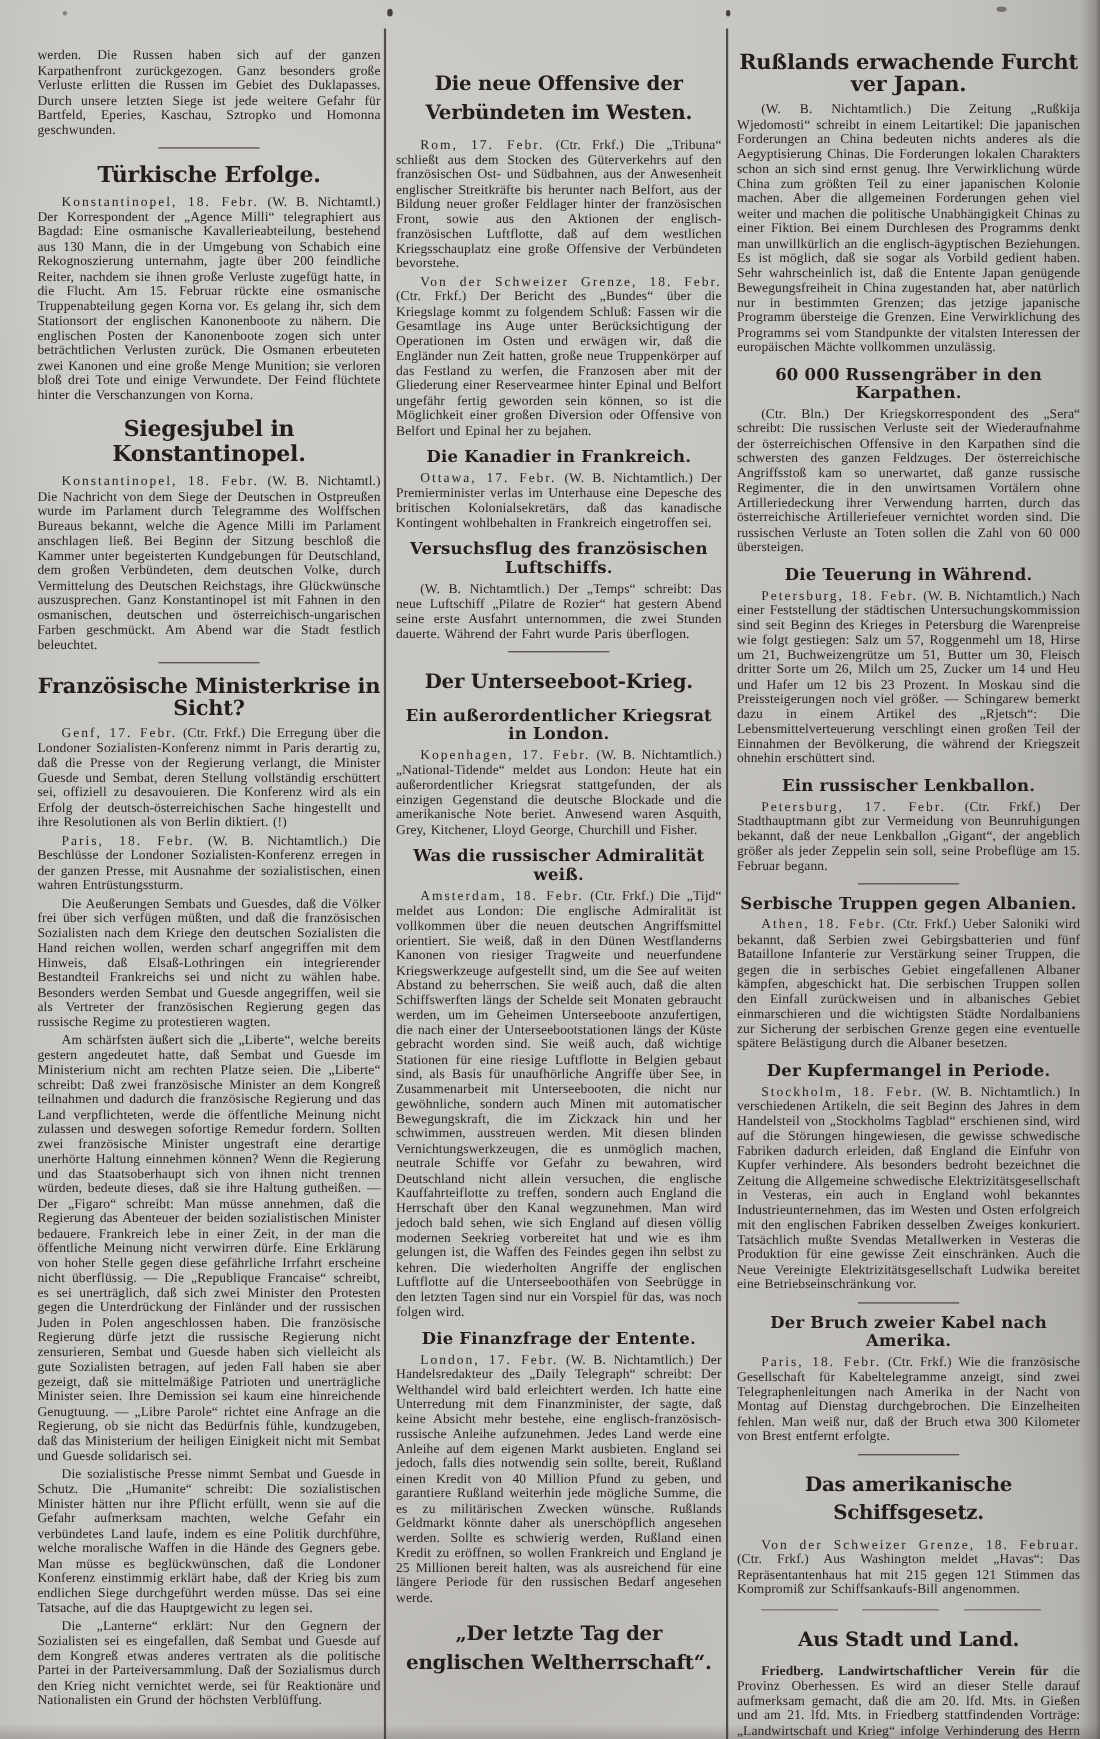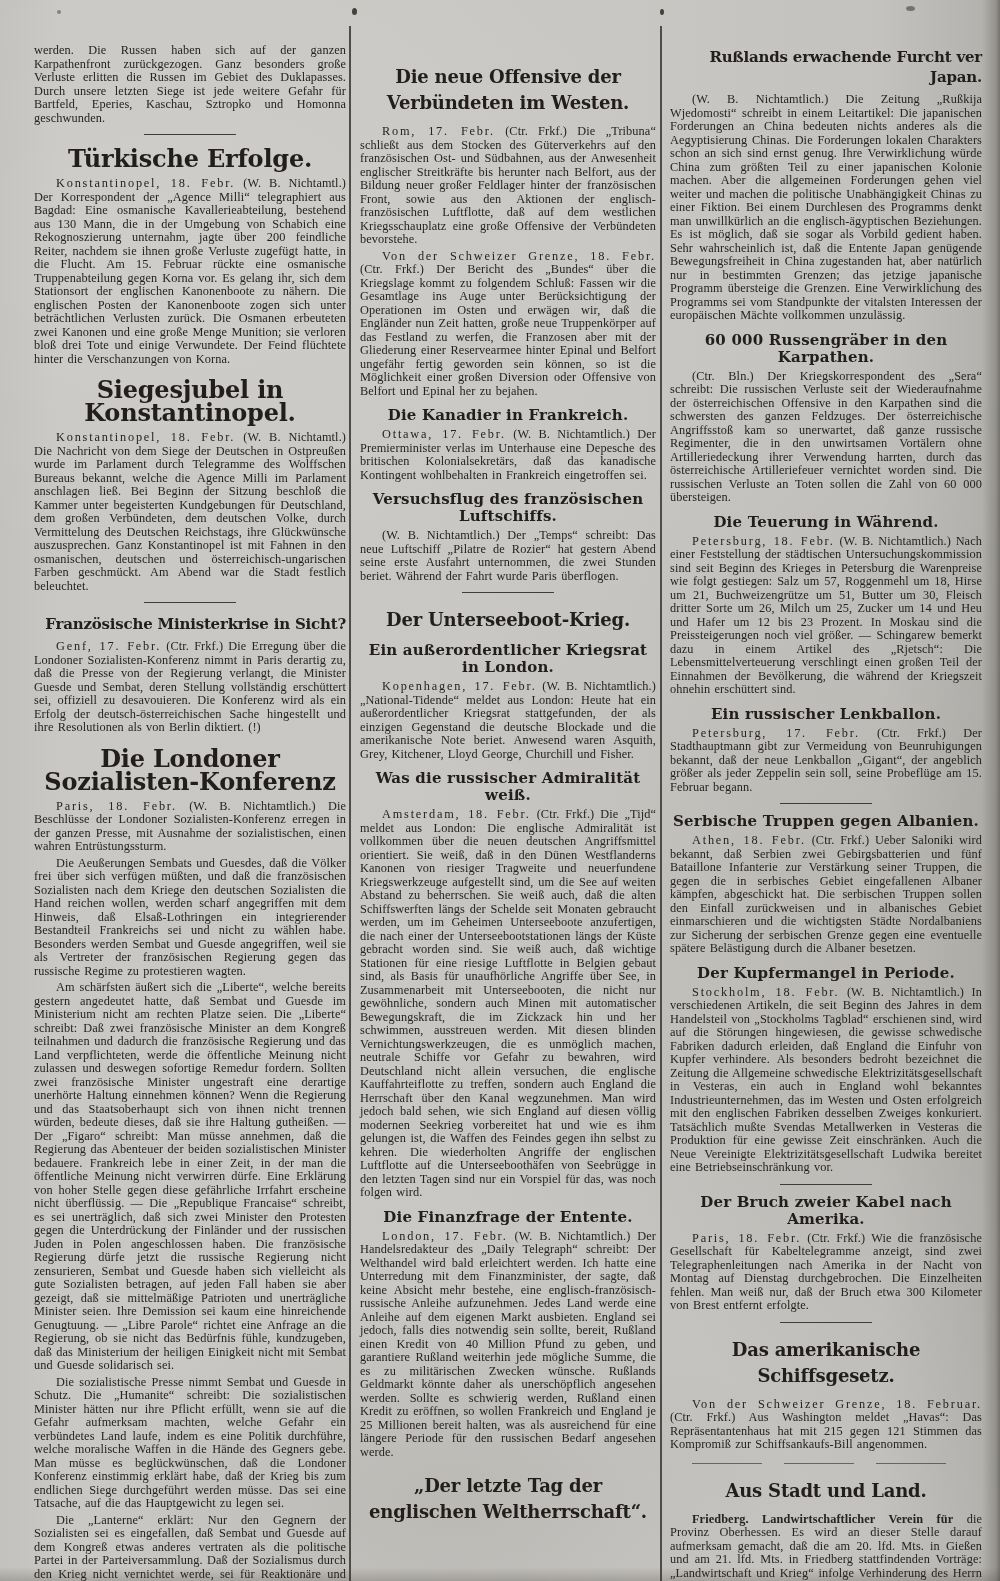--- a/index.html
+++ b/index.html
@@ -49,22 +49,22 @@
   p.body.cont{text-indent:0;}
   .dateline{letter-spacing:1.8px;}
   .bold-lead{font-weight:bold;}
 
   .hl{
     font-family:"DejaVu Serif","Liberation Serif",serif;
     font-weight:700;text-align:center;color:#211e1b;
     letter-spacing:-0.2px;
   }
   .hl.h1{font-size:18px;line-height:26px;margin:14px 0 9px 0;}
-  .hl.h2{font-size:24px;line-height:23px;margin:12px 0 7px 0;}
-  .hl.h2s{font-size:15px;line-height:20px;margin:11px 0 6px 0;text-align:right;}
+  .hl.h2{font-size:20px;line-height:23px;margin:12px 0 7px 0;}
+  .hl.h2s{font-size:19px;line-height:20px;margin:11px 0 6px 0;}
   .hl.h3{font-size:15px;line-height:17px;margin:9px 0 4px 0;letter-spacing:.2px;}
 
   .divider{
     width:92px;margin:9px auto 9px auto;height:0;
     border-top:1.5px solid #403c37;
   }
   .divider-wide{
     width:86%;margin:11px auto 10px auto;height:1px;
     background:repeating-linear-gradient(90deg,#4a463f 0 70px, rgba(0,0,0,0) 70px 92px);
     opacity:.75;
@@ -77,35 +77,34 @@
   <div class="col" id="col0">
       <p class="body cont"><span>werden. Die Russen haben sich auf der ganzen Karpathenfront zurückgezogen. Ganz besonders große Verluste erlitten die Russen im Gebiet des Duklapasses. Durch unsere letzten Siege ist jede weitere Gefahr für Bartfeld, Eperies, Kaschau, Sztropko und Homonna geschwunden.</span></p>
       <div class="divider"></div>
       <div class="hl h2">Türkische Erfolge.</div>
       <p class="body"><span class="dateline">Konstantinopel, 18. Febr.</span> <span>(W. B. Nichtamtl.) Der Korrespondent der „Agence Milli“ telegraphiert aus Bagdad: Eine osmanische Kavallerieabteilung, bestehend aus 130 Mann, die in der Umgebung von Schabich eine Rekognoszierung unternahm, jagte über 200 feindliche Reiter, nachdem sie ihnen große Verluste zugefügt hatte, in die Flucht. Am 15. Februar rückte eine osmanische Truppenabteilung gegen Korna vor. Es gelang ihr, sich dem Stationsort der englischen Kanonenboote zu nähern. Die englischen Posten der Kanonenboote zogen sich unter beträchtlichen Verlusten zurück. Die Osmanen erbeuteten zwei Kanonen und eine große Menge Munition; sie verloren bloß drei Tote und einige Verwundete. Der Feind flüchtete hinter die Verschanzungen von Korna.</span></p>
       <div class="hl h2">Siegesjubel in Konstantinopel.</div>
       <p class="body"><span class="dateline">Konstantinopel, 18. Febr.</span> <span>(W. B. Nichtamtl.) Die Nachricht von dem Siege der Deutschen in Ostpreußen wurde im Parlament durch Telegramme des Wolffschen Bureaus bekannt, welche die Agence Milli im Parlament anschlagen ließ. Bei Beginn der Sitzung beschloß die Kammer unter begeisterten Kundgebungen für Deutschland, dem großen Verbündeten, dem deutschen Volke, durch Vermittelung des Deutschen Reichstags, ihre Glückwünsche auszusprechen. Ganz Konstantinopel ist mit Fahnen in den osmanischen, deutschen und österreichisch-ungarischen Farben geschmückt. Am Abend war die Stadt festlich beleuchtet.</span></p>
       <div class="divider"></div>
       <div class="hl h2s">Französische Ministerkrise in Sicht?</div>
       <p class="body"><span class="dateline">Genf, 17. Febr.</span> <span>(Ctr. Frkf.) Die Erregung über die Londoner Sozialisten-Konferenz nimmt in Paris derartig zu, daß die Presse von der Regierung verlangt, die Minister Guesde und Sembat, deren Stellung vollständig erschüttert sei, offiziell zu desavouieren. Die Konferenz wird als ein Erfolg der deutsch-österreichischen Sache hingestellt und ihre Resolutionen als von Berlin diktiert. (!)</span></p>
-      <div class="hl h2">Die Londoner Sozialisten-Konferenz</div>
       <p class="body"><span class="dateline">Paris, 18. Febr.</span> <span>(W. B. Nichtamtlich.) Die Beschlüsse der Londoner Sozialisten-Konferenz erregen in der ganzen Presse, mit Ausnahme der sozialistischen, einen wahren Entrüstungssturm.</span></p>
       <p class="body"><span>Die Aeußerungen Sembats und Guesdes, daß die Völker frei über sich verfügen müßten, und daß die französischen Sozialisten nach dem Kriege den deutschen Sozialisten die Hand reichen wollen, werden scharf angegriffen mit dem Hinweis, daß Elsaß-Lothringen ein integrierender Bestandteil Frankreichs sei und nicht zu wählen habe. Besonders werden Sembat und Guesde angegriffen, weil sie als Vertreter der französischen Regierung gegen das russische Regime zu protestieren wagten.</span></p>
       <p class="body"><span>Am schärfsten äußert sich die „Liberte“, welche bereits gestern angedeutet hatte, daß Sembat und Guesde im Ministerium nicht am rechten Platze seien. Die „Liberte“ schreibt: Daß zwei französische Minister an dem Kongreß teilnahmen und dadurch die französische Regierung und das Land verpflichteten, werde die öffentliche Meinung nicht zulassen und deswegen sofortige Remedur fordern. Sollten zwei französische Minister ungestraft eine derartige unerhörte Haltung einnehmen können? Wenn die Regierung und das Staatsoberhaupt sich von ihnen nicht trennen würden, bedeute dieses, daß sie ihre Haltung gutheißen. — Der „Figaro“ schreibt: Man müsse annehmen, daß die Regierung das Abenteuer der beiden sozialistischen Minister bedauere. Frankreich lebe in einer Zeit, in der man die öffentliche Meinung nicht verwirren dürfe. Eine Erklärung von hoher Stelle gegen diese gefährliche Irrfahrt erscheine nicht überflüssig. — Die „Republique Francaise“ schreibt, es sei unerträglich, daß sich zwei Minister den Protesten gegen die Unterdrückung der Finländer und der russischen Juden in Polen angeschlossen haben. Die französische Regierung dürfe jetzt die russische Regierung nicht zensurieren, Sembat und Guesde haben sich vielleicht als gute Sozialisten betragen, auf jeden Fall haben sie aber gezeigt, daß sie mittelmäßige Patrioten und unerträgliche Minister seien. Ihre Demission sei kaum eine hinreichende Genugtuung. — „Libre Parole“ richtet eine Anfrage an die Regierung, ob sie nicht das Bedürfnis fühle, kundzugeben, daß das Ministerium der heiligen Einigkeit nicht mit Sembat und Guesde solidarisch sei.</span></p>
       <p class="body"><span>Die sozialistische Presse nimmt Sembat und Guesde in Schutz. Die „Humanite“ schreibt: Die sozialistischen Minister hätten nur ihre Pflicht erfüllt, wenn sie auf die Gefahr aufmerksam machten, welche Gefahr ein verbündetes Land laufe, indem es eine Politik durchführe, welche moralische Waffen in die Hände des Gegners gebe. Man müsse es beglückwünschen, daß die Londoner Konferenz einstimmig erklärt habe, daß der Krieg bis zum endlichen Siege durchgeführt werden müsse. Das sei eine Tatsache, auf die das Hauptgewicht zu legen sei.</span></p>
       <p class="body"><span>Die „Lanterne“ erklärt: Nur den Gegnern der Sozialisten sei es eingefallen, daß Sembat und Guesde auf dem Kongreß etwas anderes vertraten als die politische Partei in der Parteiversammlung. Daß der Sozialismus durch den Krieg nicht vernichtet werde, sei für Reaktionäre und Nationalisten ein Grund der höchsten Verblüffung.</span></p>
     </div>
   <div class="col" id="col1">
       <div class="hl h1">Die neue Offensive der Verbündeten im Westen.</div>
       <p class="body"><span class="dateline">Rom, 17. Febr.</span> <span>(Ctr. Frkf.) Die „Tribuna“ schließt aus dem Stocken des Güterverkehrs auf den französischen Ost- und Südbahnen, aus der Anwesenheit englischer Streitkräfte bis herunter nach Belfort, aus der Bildung neuer großer Feldlager hinter der französischen Front, sowie aus den Aktionen der englisch-französischen Luftflotte, daß auf dem westlichen Kriegsschauplatz eine große Offensive der Verbündeten bevorstehe.</span></p>
       <p class="body"><span class="dateline">Von der Schweizer Grenze, 18. Febr.</span> <span>(Ctr. Frkf.) Der Bericht des „Bundes“ über die Kriegslage kommt zu folgendem Schluß: Fassen wir die Gesamtlage ins Auge unter Berücksichtigung der Operationen im Osten und erwägen wir, daß die Engländer nun Zeit hatten, große neue Truppenkörper auf das Festland zu werfen, die Franzosen aber mit der Gliederung einer Reservearmee hinter Epinal und Belfort ungefähr fertig geworden sein können, so ist die Möglichkeit einer großen Diversion oder Offensive von Belfort und Epinal her zu bejahen.</span></p>
       <div class="hl h3">Die Kanadier in Frankreich.</div>
       <p class="body"><span class="dateline">Ottawa, 17. Febr.</span> <span>(W. B. Nichtamtlich.) Der Premierminister verlas im Unterhause eine Depesche des britischen Kolonialsekretärs, daß das kanadische Kontingent wohlbehalten in Frankreich eingetroffen sei.</span></p>
       <div class="hl h3">Versuchsflug des französischen Luftschiffs.</div>
-      <p class="body"><span>(W. B. Nichtamtlich.) Der „Temps“ schreibt: Das neue Luftschiff „Pilatre de Rozier“ hat gestern Abend seine erste Ausfahrt unternommen, die zwei Stunden beriet. Während der Fahrt wurde Paris überflogen.</span></p>
+      <p class="body"><span>(W. B. Nichtamtlich.) Der „Temps“ schreibt: Das neue Luftschiff „Pilatre de Rozier“ hat gestern Abend seine erste Ausfahrt unternommen, die zwei Stunden dauerte. Während der Fahrt wurde Paris überflogen.</span></p>
       <div class="divider"></div>
       <div class="hl h1">Der Unterseeboot-Krieg.</div>
       <div class="hl h3">Ein außerordentlicher Kriegsrat in London.</div>
       <p class="body"><span class="dateline">Kopenhagen, 17. Febr.</span> <span>(W. B. Nichtamtlich.) „National-Tidende“ meldet aus London: Heute hat ein außerordentlicher Kriegsrat stattgefunden, der als einzigen Gegenstand die deutsche Blockade und die amerikanische Note beriet. Anwesend waren Asquith, Grey, Kitchener, Lloyd George, Churchill und Fisher.</span></p>
       <div class="hl h3">Was die russischer Admiralität weiß.</div>
       <p class="body"><span class="dateline">Amsterdam, 18. Febr.</span> <span>(Ctr. Frkf.) Die „Tijd“ meldet aus London: Die englische Admiralität ist vollkommen über die neuen deutschen Angriffsmittel orientiert. Sie weiß, daß in den Dünen Westflanderns Kanonen von riesiger Tragweite und neuerfundene Kriegswerkzeuge aufgestellt sind, um die See auf weiten Abstand zu beherrschen. Sie weiß auch, daß die alten Schiffswerften längs der Schelde seit Monaten gebraucht werden, um im Geheimen Unterseeboote anzufertigen, die nach einer der Unterseebootstationen längs der Küste gebracht worden sind. Sie weiß auch, daß wichtige Stationen für eine riesige Luftflotte in Belgien gebaut sind, als Basis für unaufhörliche Angriffe über See, in Zusammenarbeit mit Unterseebooten, die nicht nur gewöhnliche, sondern auch Minen mit automatischer Bewegungskraft, die im Zickzack hin und her schwimmen, ausstreuen werden. Mit diesen blinden Vernichtungswerkzeugen, die es unmöglich machen, neutrale Schiffe vor Gefahr zu bewahren, wird Deutschland nicht allein versuchen, die englische Kauffahrteiflotte zu treffen, sondern auch England die Herrschaft über den Kanal wegzunehmen. Man wird jedoch bald sehen, wie sich England auf diesen völlig modernen Seekrieg vorbereitet hat und wie es ihm gelungen ist, die Waffen des Feindes gegen ihn selbst zu kehren. Die wiederholten Angriffe der englischen Luftflotte auf die Unterseeboothäfen von Seebrügge in den letzten Tagen sind nur ein Vorspiel für das, was noch folgen wird.</span></p>
       <div class="hl h3">Die Finanzfrage der Entente.</div>
       <p class="body"><span class="dateline">London, 17. Febr.</span> <span>(W. B. Nichtamtlich.) Der Handelsredakteur des „Daily Telegraph“ schreibt: Der Welthandel wird bald erleichtert werden. Ich hatte eine Unterredung mit dem Finanzminister, der sagte, daß keine Absicht mehr bestehe, eine englisch-französisch-russische Anleihe aufzunehmen. Jedes Land werde eine Anleihe auf dem eigenen Markt ausbieten. England sei jedoch, falls dies notwendig sein sollte, bereit, Rußland einen Kredit von 40 Million Pfund zu geben, und garantiere Rußland weiterhin jede mögliche Summe, die es zu militärischen Zwecken wünsche. Rußlands Geldmarkt könnte daher als unerschöpflich angesehen werden. Sollte es schwierig werden, Rußland einen Kredit zu eröffnen, so wollen Frankreich und England je 25 Millionen bereit halten, was als ausreichend für eine längere Periode für den russischen Bedarf angesehen werde.</span></p>
       <div class="hl h1">„Der letzte Tag der englischen Weltherrschaft“.</div>
     </div>

